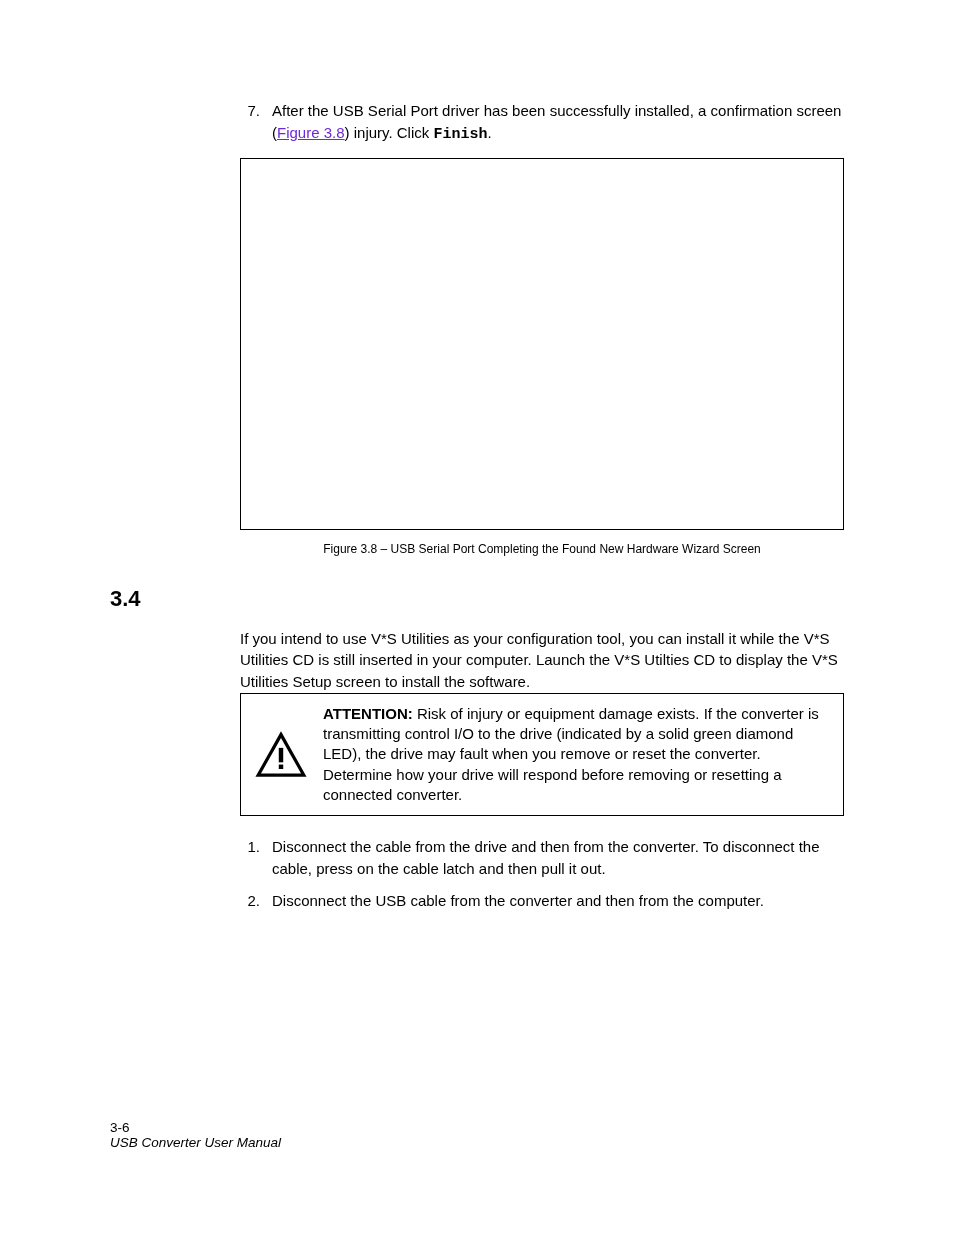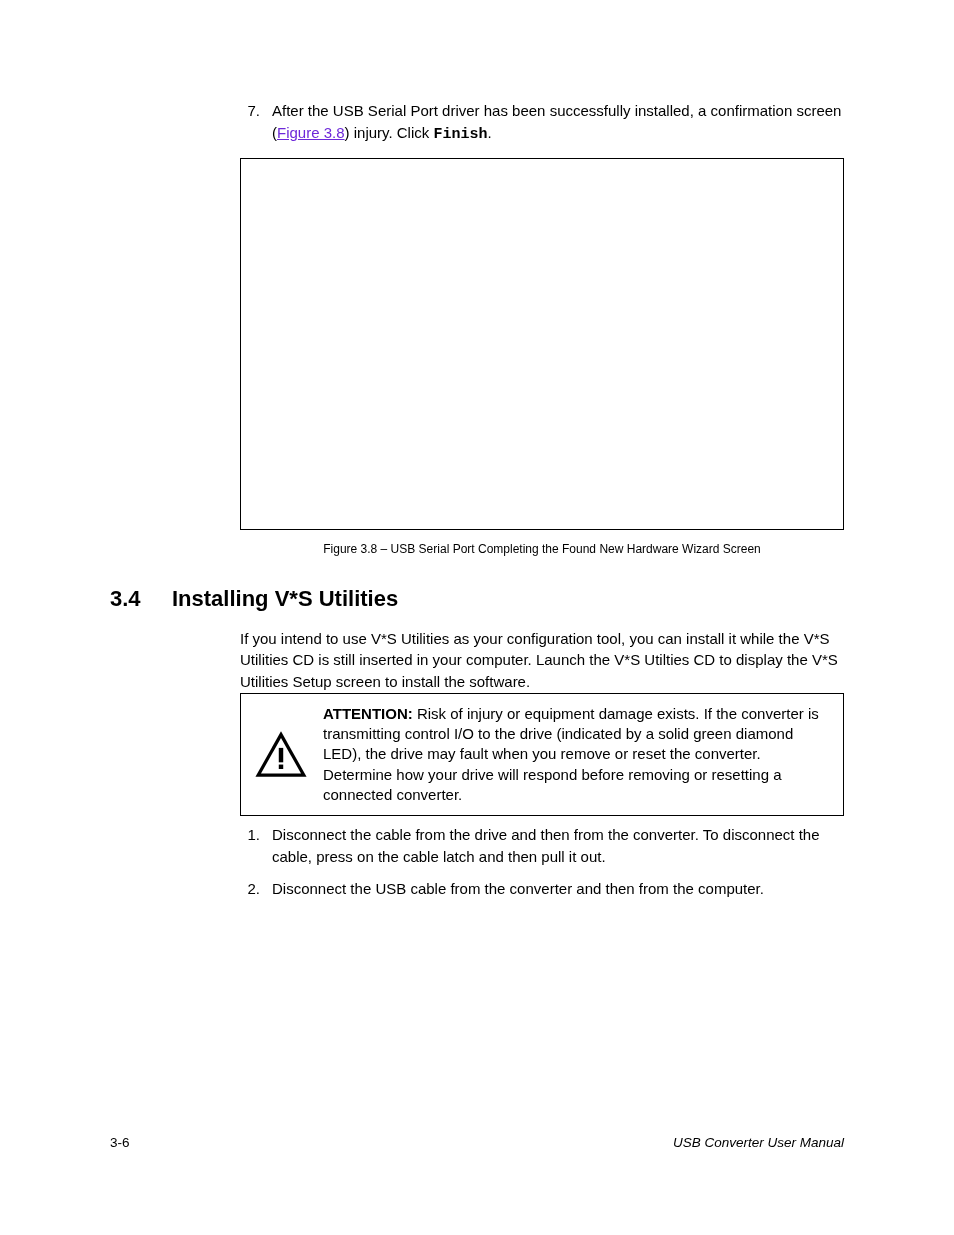--- a/index.html
+++ b/index.html
@@ -44,21 +44,21 @@
     margin: 12px 0 12px 0;
     background: #fff;
   }
   .figure-caption {
     text-align: center;
     font-size: 12px;
     margin-bottom: 30px;
   }
   .section-row {
     display: flex;
-    gap: 20px;
+    gap: 14px;
     align-items: baseline;
     margin-top: 28px;
     margin-bottom: 16px;
   }
   .sec-num {
     font-size: 22px;
     font-weight: bold;
     width: 42px;
     flex: 0 0 auto;
   }
@@ -70,41 +70,42 @@
     font-size: 15px;
     line-height: 1.45;
   }
   .attention-box {
     border: 1px solid #000;
     display: flex;
     gap: 14px;
     padding: 10px 12px;
     font-size: 15px;
     line-height: 1.35;
-    margin-bottom: 8px;
+    margin-bottom: 20px;
   }
   .warn-icon {
     flex: 0 0 56px;
     display: flex;
     align-items: center;
     justify-content: center;
   }
   .warn-icon svg {
     width: 56px;
     height: 50px;
   }
   .attn-label { font-weight: bold; }
   .footer {
     position: absolute;
     bottom: 85px;
     left: 110px;
     right: 110px;
     display: flex;
     justify-content: space-between;
     font-size: 13.5px;
+    flex-direction: column;
   }
   .footer-right { font-style: italic; }
 </style>
 </head>
 <body>
 
 <div class="page">
 
   <div class="main-col">
     <div class="ol-item">
@@ -113,21 +114,20 @@
         <span>After the USB Serial Port driver has been successfully installed, a confirmation screen (</span><a href="#" class="fig-link">Figure 3.8</a><span>) injury. Click </span><span class="bold">Finish</span><span>.</span>
       </div>
     </div>
 
     <div class="figure-box"></div>
     <div class="figure-caption">Figure 3.8 – USB Serial Port Completing the Found New Hardware Wizard Screen</div>
   </div>
 
   <div class="section-row">
     <div class="sec-num">3.4</div>
-    <div class="sec-title">Installing V*S Utilities</div>
   </div>
   <div class="main-col">
     <div class="body-text">If you intend to use V*S Utilities as your configuration tool, you can install it while the V*S Utilities CD is still inserted in your computer. Launch the V*S Utilties CD to display the V*S Utilities Setup screen to install the software.</div>
   </div>
 
   <div class="main-col">
 
     <div class="attention-box">
       <div class="warn-icon">
         <svg viewBox="0 0 100 90">

